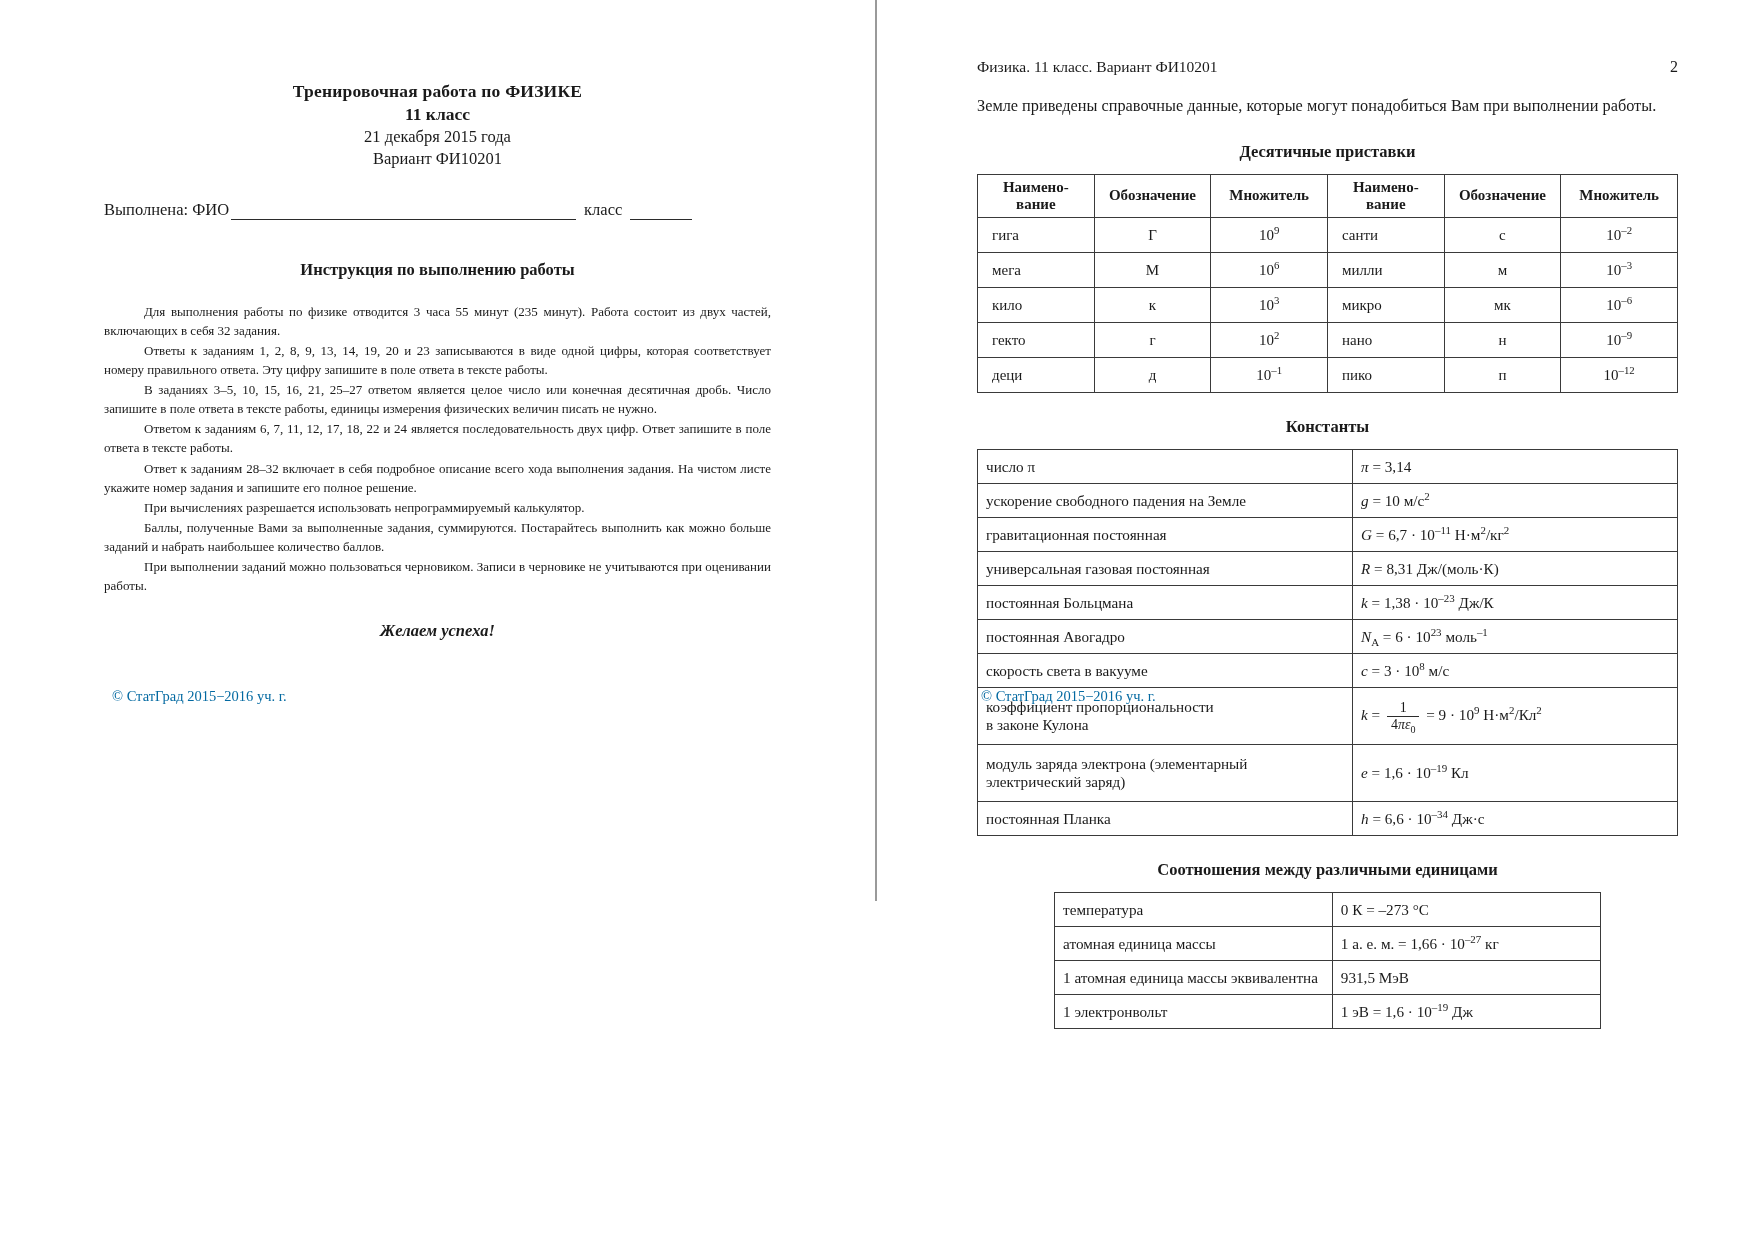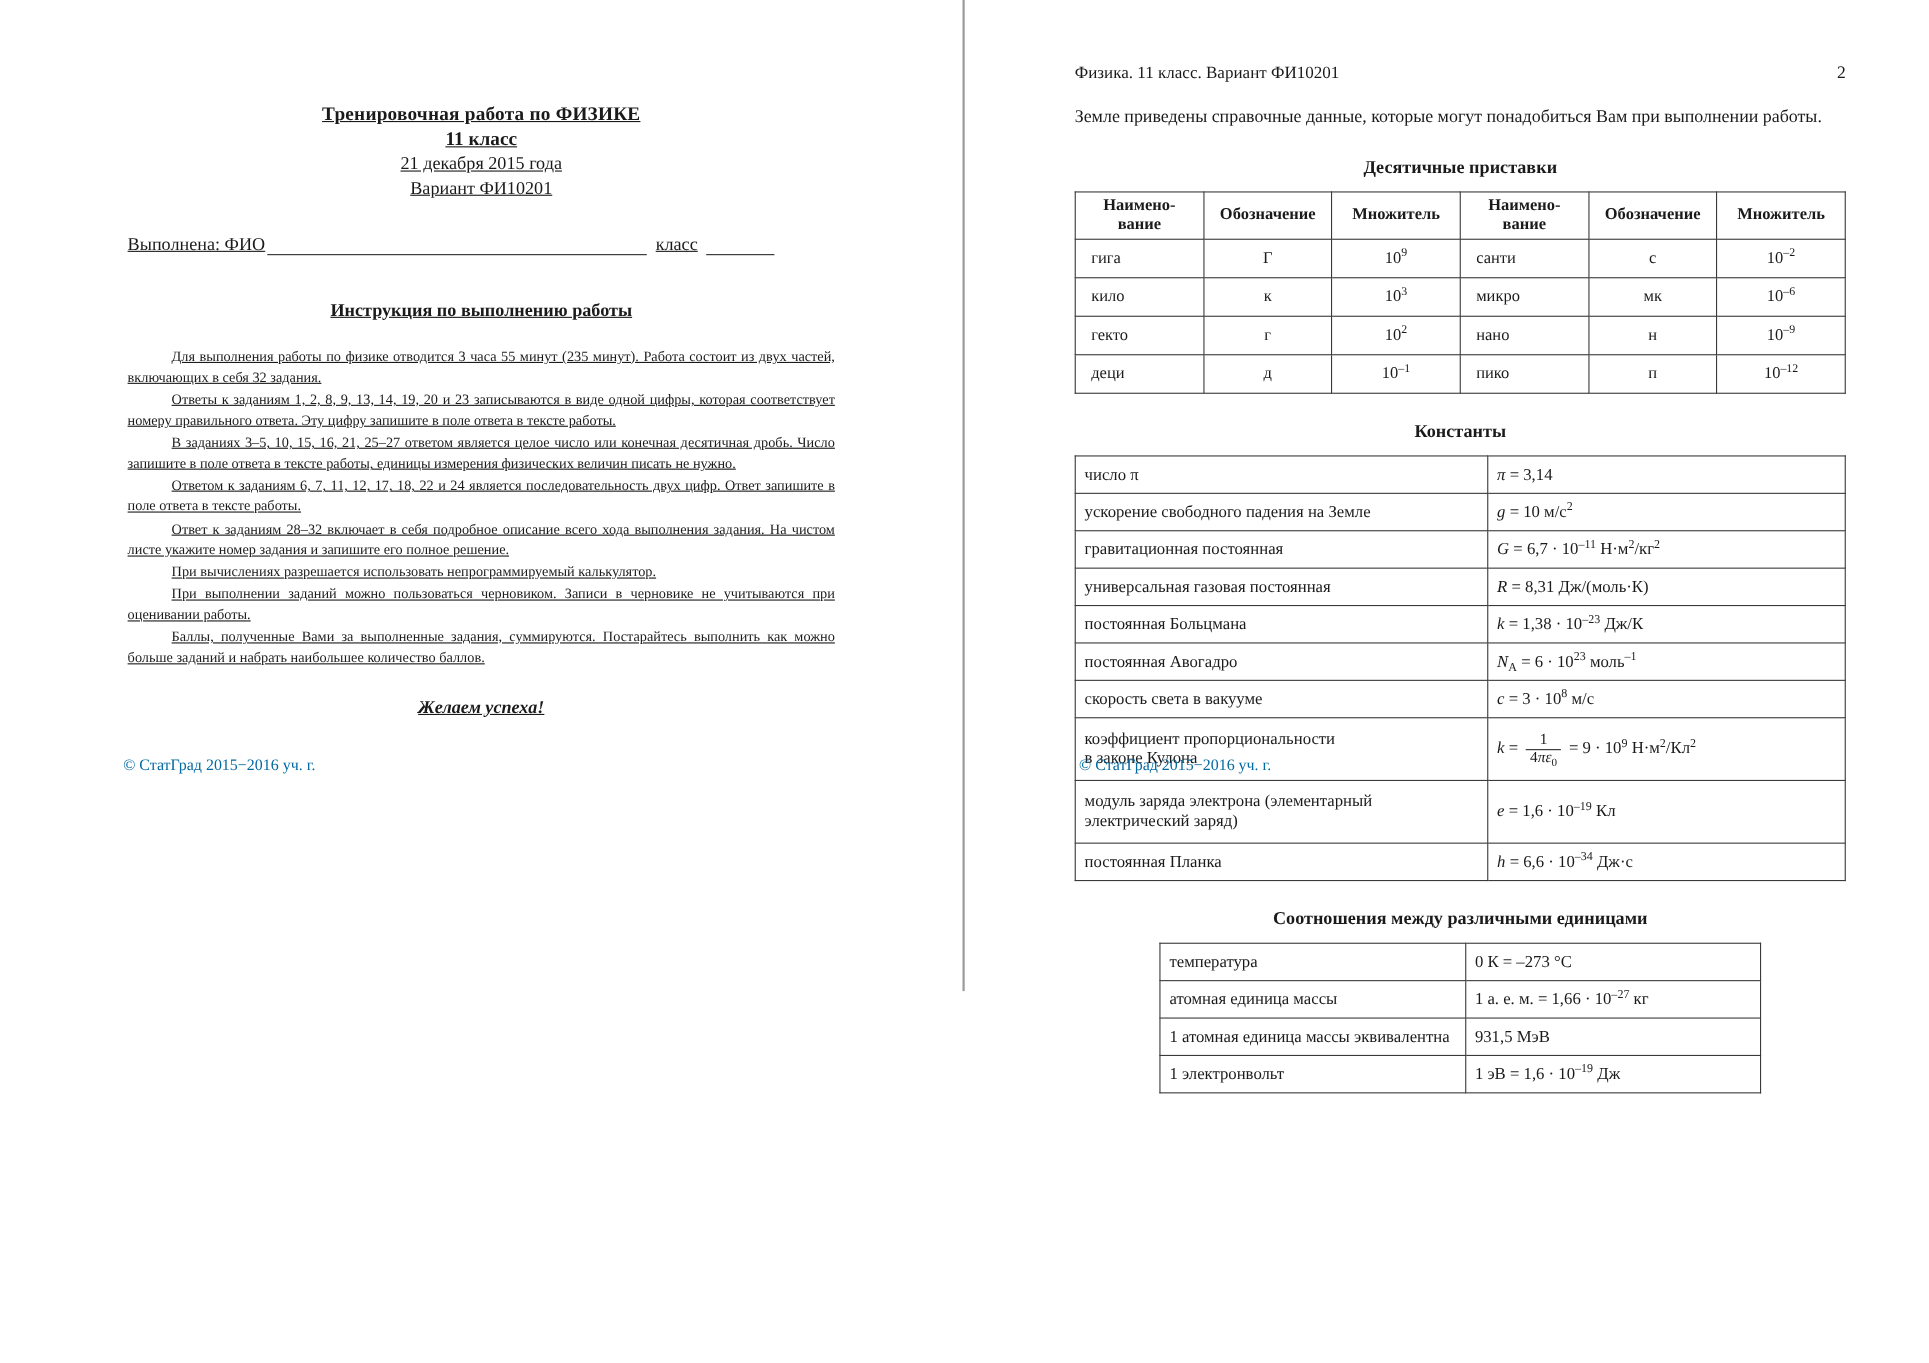--- a/index.html
+++ b/index.html
@@ -21,22 +21,21 @@
     height: 1239px;
   }
   .page {
     position: relative;
     height: 901px;
     box-sizing: border-box;
   }
   .page-left {
     width: 877px;
     border-right: 2px solid #9a9a9a;
-    padding: 12px;
-    text-decoration: underline;
+    padding: 0;
   }
   .page-right {
     width: 877px;
     padding: 0;
   }
   .page-inner-left {
     padding: 80px 104px 0 104px;
   }
   .page-inner-right {
     padding: 58px 76px 0 100px;
@@ -220,22 +219,22 @@
 
       <div class="instr-heading">Инструкция по выполнению работы</div>
 
       <div class="instr-body">
         <p>Для выполнения работы по физике отводится 3 часа 55 минут (235 минут). Работа состоит из двух частей, включающих в себя 32 задания.</p>
         <p>Ответы к заданиям 1, 2, 8, 9, 13, 14, 19, 20 и 23 записываются в виде одной цифры, которая соответствует номеру правильного ответа. Эту цифру запишите в поле ответа в тексте работы.</p>
         <p>В заданиях 3–5, 10, 15, 16, 21, 25–27 ответом является целое число или конечная десятичная дробь. Число запишите в поле ответа в тексте работы, единицы измерения физических величин писать не нужно.</p>
         <p>Ответом к заданиям 6, 7, 11, 12, 17, 18, 22 и 24 является последовательность двух цифр. Ответ запишите в поле ответа в тексте работы.</p>
         <p>Ответ к заданиям 28–32 включает в себя подробное описание всего хода выполнения задания. На чистом листе укажите номер задания и запишите его полное решение.</p>
         <p>При вычислениях разрешается использовать непрограммируемый калькулятор.</p>
+        <p>Баллы, полученные Вами за выполненные задания, суммируются. Постарайтесь выполнить как можно больше заданий и набрать наибольшее количество баллов.</p>
         <p>При выполнении заданий можно пользоваться черновиком. Записи в черновике не учитываются при оценивании работы.</p>
-        <p>Баллы, полученные Вами за выполненные задания, суммируются. Постарайтесь выполнить как можно больше заданий и набрать наибольшее количество баллов.</p>
       </div>
 
       <div class="wish">Желаем успеха!</div>
     </div>
 
     <div class="footer footer-left">© СтатГрад 2015−2016 уч. г.</div>
   </div>
 
   <div class="page page-right">
     <div class="page-inner-right">
@@ -263,20 +262,28 @@
         <tbody>
           <tr>
             <td class="name">гига</td>
             <td>Г</td>
             <td>10<sup>9</sup></td>
             <td class="name">санти</td>
             <td>с</td>
             <td>10<sup>–2</sup></td>
           </tr>
           <tr>
+            <td class="name">мега</td>
+            <td>М</td>
+            <td>10<sup>6</sup></td>
+            <td class="name">милли</td>
+            <td>м</td>
+            <td>10<sup>–3</sup></td>
+          </tr>
+          <tr>
             <td class="name">кило</td>
             <td>к</td>
             <td>10<sup>3</sup></td>
             <td class="name">микро</td>
             <td>мк</td>
             <td>10<sup>–6</sup></td>
           </tr>
           <tr>
             <td class="name">гекто</td>
             <td>г</td>

